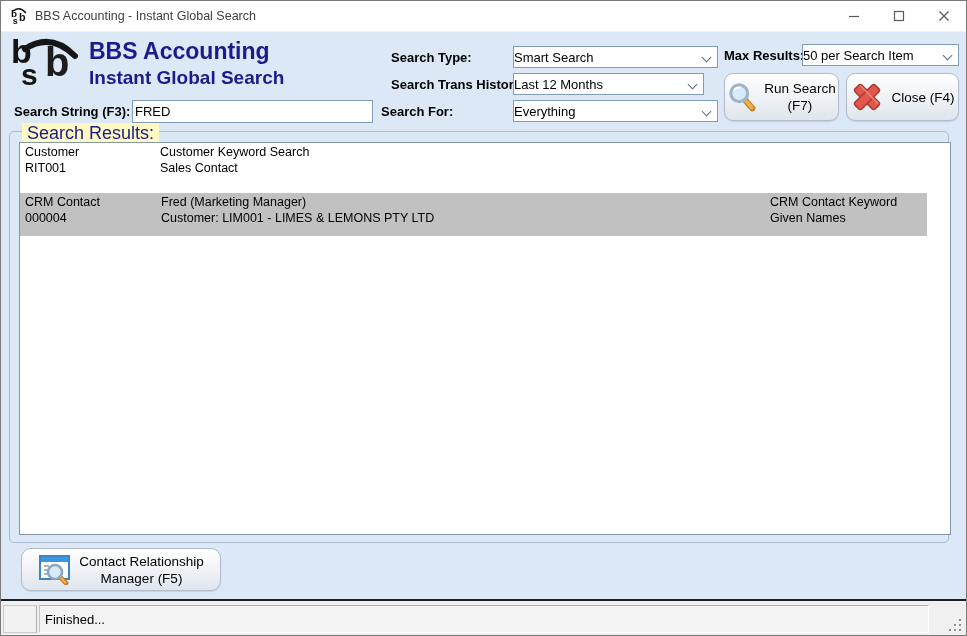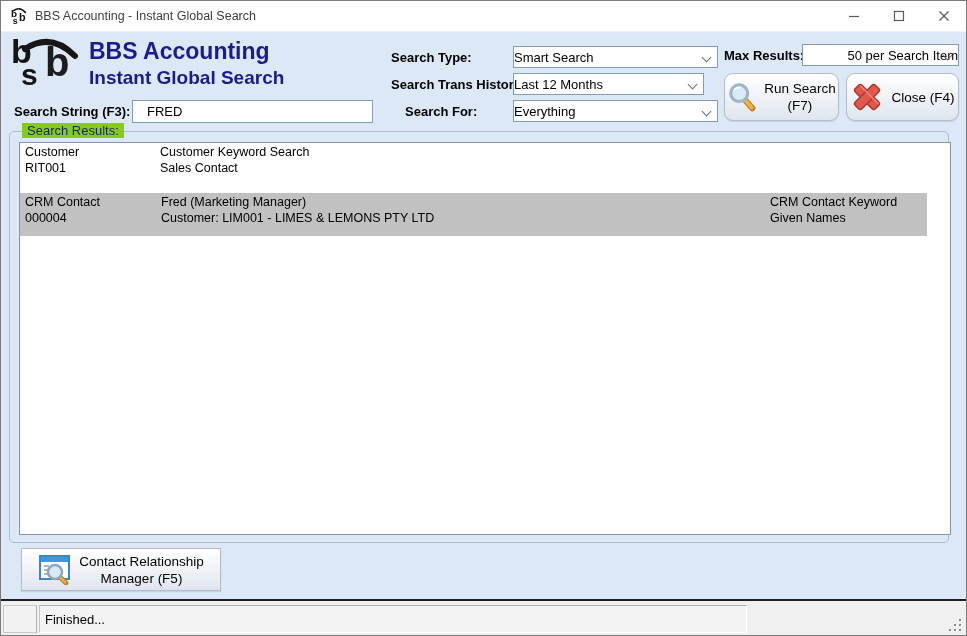--- a/index.html
+++ b/index.html
@@ -21,59 +21,59 @@
   .logo .ls  { position:absolute; left:12px; top:22px; font-size:30px; font-weight:bold; color:#141414; }
   .logo .lb2 { position:absolute; left:36px; top:4px; font-size:40px; font-weight:bold; color:#1d1d1d; }
   .logo svg { position:absolute; left:0; top:0; }
 
   .app-title    { position:absolute; left:88px; top:6px;  font-size:23px;   font-weight:bold; color:#1b1b8e; }
   .app-subtitle { position:absolute; left:88px; top:35px; font-size:19px; font-weight:bold; color:#1b1b8e; }
 
   .lbl { position:absolute; font-size:13px; font-weight:bold; color:#000; }
 
   .tbox { position:absolute; height:23px; background:#fff; border:1px solid #7f9db9; font-size:13px; color:#000;
-          padding:0 14px; font-family:"Liberation Sans",sans-serif; }
+          padding:0 2px; font-family:"Liberation Sans",sans-serif; }
   .combo { position:absolute; height:22px; background:#fff; border:1px solid #7f9db9; display:flex; align-items:center;
            font-size:13px; color:#000; }
   .combo .chev { position:absolute; right:7px; top:7px; width:7px; height:7px; border-right:1.7px solid #5f6f83;
                  border-bottom:1.7px solid #5f6f83; transform:rotate(45deg); }
 
   .big-btn { position:absolute; display:flex; align-items:center; justify-content:center; gap:7px;
              background:linear-gradient(#ffffff,#eef1f6 55%,#dfe5ee); border:1px solid #b2bccb; border-radius:9px;
              font-size:13.5px; color:#000; box-shadow:0 1px 1px rgba(120,140,170,.25); cursor:default; }
   .big-btn .btxt { white-space:pre-line; text-align:center; line-height:17px; }
 
   
   .groupbox { position:absolute; left:8px; top:99px; width:940px; height:412px; border:1px solid #aabdd3; border-radius:5px; }
-  .legend { position:absolute; left:12px; top:-9px; background:#84cc16; padding:0 5px; font-size:13px; color:#1b1b8e; }
+  .legend { position:absolute; left:12px; top:-9px; background:#fef9c3; padding:0 5px; font-size:18px; color:#1b1b8e; }
 
   .grid { position:absolute; left:9px; top:10px; width:932px; height:393px; background:#fff; border:1px solid #8496a9; overflow:hidden; }
   .ghead { display:flex; height:23px; }
   .th { background:linear-gradient(#f8fbfe,#e7eef6 45%,#ccd8e6); border-right:1px solid #3c4a66; border-bottom:1px solid #98a7ba;
         font-size:13px; color:#000; line-height:21px; padding-left:5px; }
   .th.item { width:135px; }
   .th.desc { width:610px; border-bottom:3px solid #2f4d96; line-height:19px; }
   .th.via  { width:156px; }
   .th-fill { flex:1; background:#fff; }
 
   .row { display:flex; width:907px; font-size:12.5px; line-height:15.5px; color:#000; }
   .row .cell { white-space:pre-line; padding:2px 0 0 5px; overflow:hidden; }
   .c-item { width:135px; }
   .c-desc { width:610px; padding-left:6px !important; }
   .c-via  { width:156px; }
   .row.r0 { height:50px; background:#fff; }
   .row.r1 { height:43px; background:#c1c1c1; }
 
   
-  .crm-btn { left:20px; top:516px; width:200px; height:43px; border-radius:0; }
+  .crm-btn { left:20px; top:516px; width:200px; height:43px; border-radius:10px; }
 
   
   .statusbar { position:absolute; left:0; top:598px; width:965px; height:37px; background:#f0f0f0; border-top:2px solid #1d1f21; }
   .sb-cell-left { position:absolute; left:2px; top:4px; width:34px; height:28px; border:1px solid #c8c8c8; border-right-color:#b0b0b0; background:#f2f2f2; }
-  .sb-panel { position:absolute; left:38px; top:4px; width:708px; height:28px; background:#f3f3f3;
+  .sb-panel { position:absolute; left:38px; top:4px; width:890px; height:28px; background:#f3f3f3;
               border:1px solid #fff; border-top-color:#ababab; border-left-color:#c4c4c4; display:flex; align-items:center; }
   .sb-text { margin-left:5px; font-size:13px; color:#000; }
   .grip { position:absolute; right:5px; bottom:5px; width:12px; height:12px; }
   .grip i { position:absolute; width:2.5px; height:2.5px; background:#8a8a8a; box-shadow:1px 1px 0 #fdfdfd; }
 </style>
 </head>
 <body>
 
 <div class="window">
 
@@ -126,28 +126,28 @@
       <span>Smart Search</span>
         <span class="chev"></span>
     </div>
 
     <span class="lbl" style="left:390px; top:45px;">Search Trans History:</span>
     <div class="combo" style="left:512px; top:41px; width:191px;">
       <span>Last 12 Months</span>
         <span class="chev"></span>
     </div>
 
-    <span class="lbl" style="left:404px; top:72px;">Search For:</span>
+    <span class="lbl" style="left:380px; top:72px;">Search For:</span>
     <div class="combo" style="left:512px; top:68px; width:205px;">
       <span>Everything</span>
         <span class="chev"></span>
     </div>
 
     <span class="lbl" style="left:723px; top:16px;">Max Results:</span>
-    <div class="combo" style="left:801px; top:12px; width:157px;justify-content:flex-end;">
+    <div class="combo" style="left:801px; top:12px; width:157px;">
       <span>50 per Search Item</span>
         <span class="chev"></span>
     </div>
 
     <div class="big-btn" style="left:723px; top:41px; width:115px; height:48px;">
       <svg width="30" height="30" viewBox="0 0 32 32">
         <line x1="19" y1="19" x2="27" y2="28" stroke="#c07f1f" stroke-width="6.5" stroke-linecap="round"></line>
         <line x1="19" y1="19" x2="26.4" y2="27.3" stroke="#edb04e" stroke-width="4" stroke-linecap="round"></line>
         <circle cx="13" cy="12" r="9" fill="#d8ebf9" stroke="#9fb4c8" stroke-width="3.4"></circle>
         <path d="M8 8 Q10 5.5 14 5.8" fill="none" stroke="#ffffff" stroke-width="2" stroke-linecap="round"></path>

